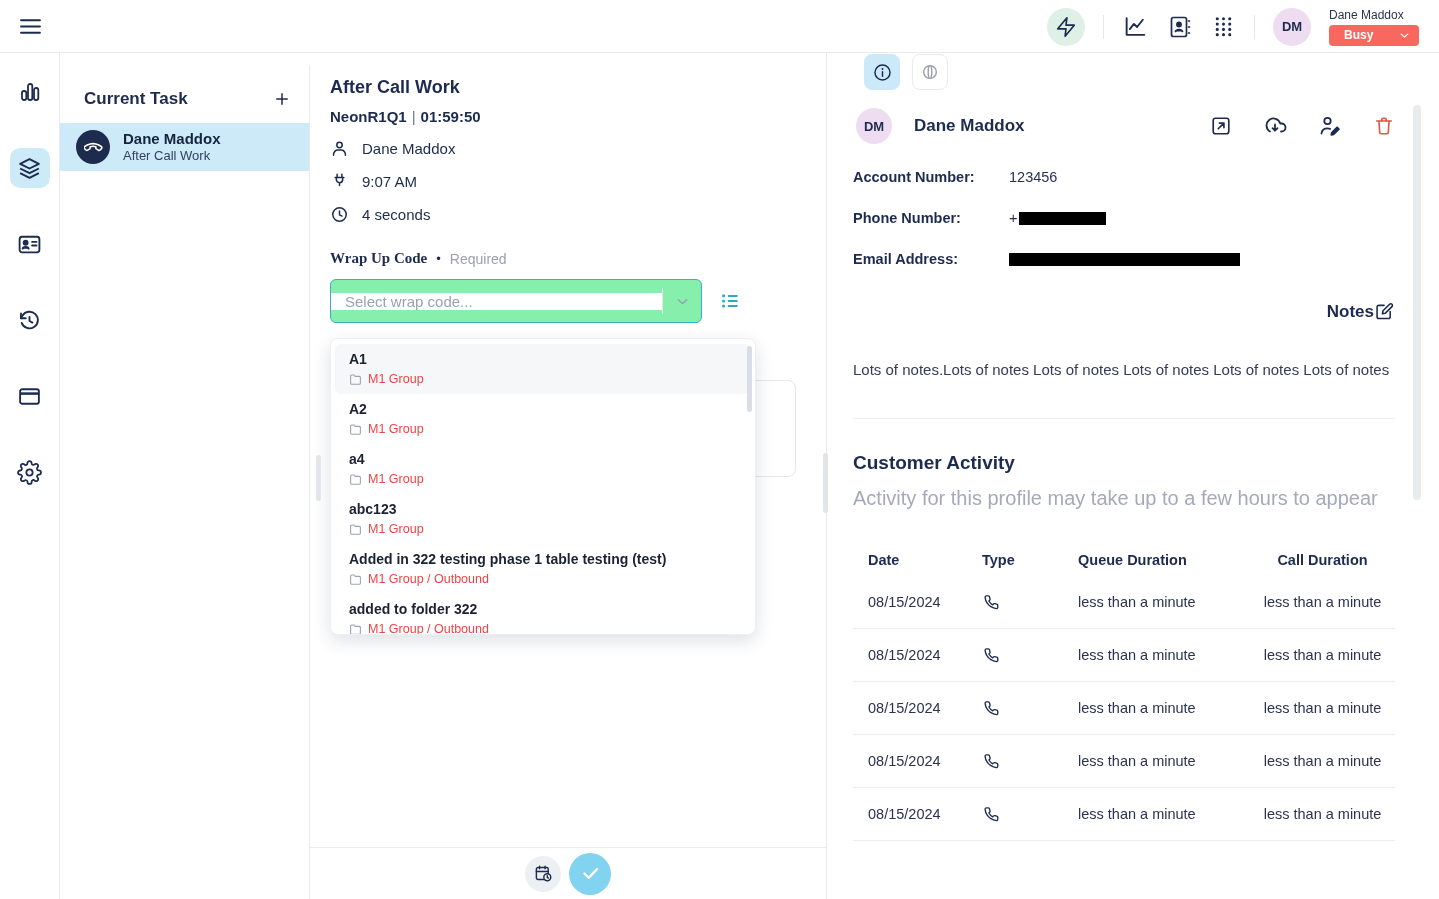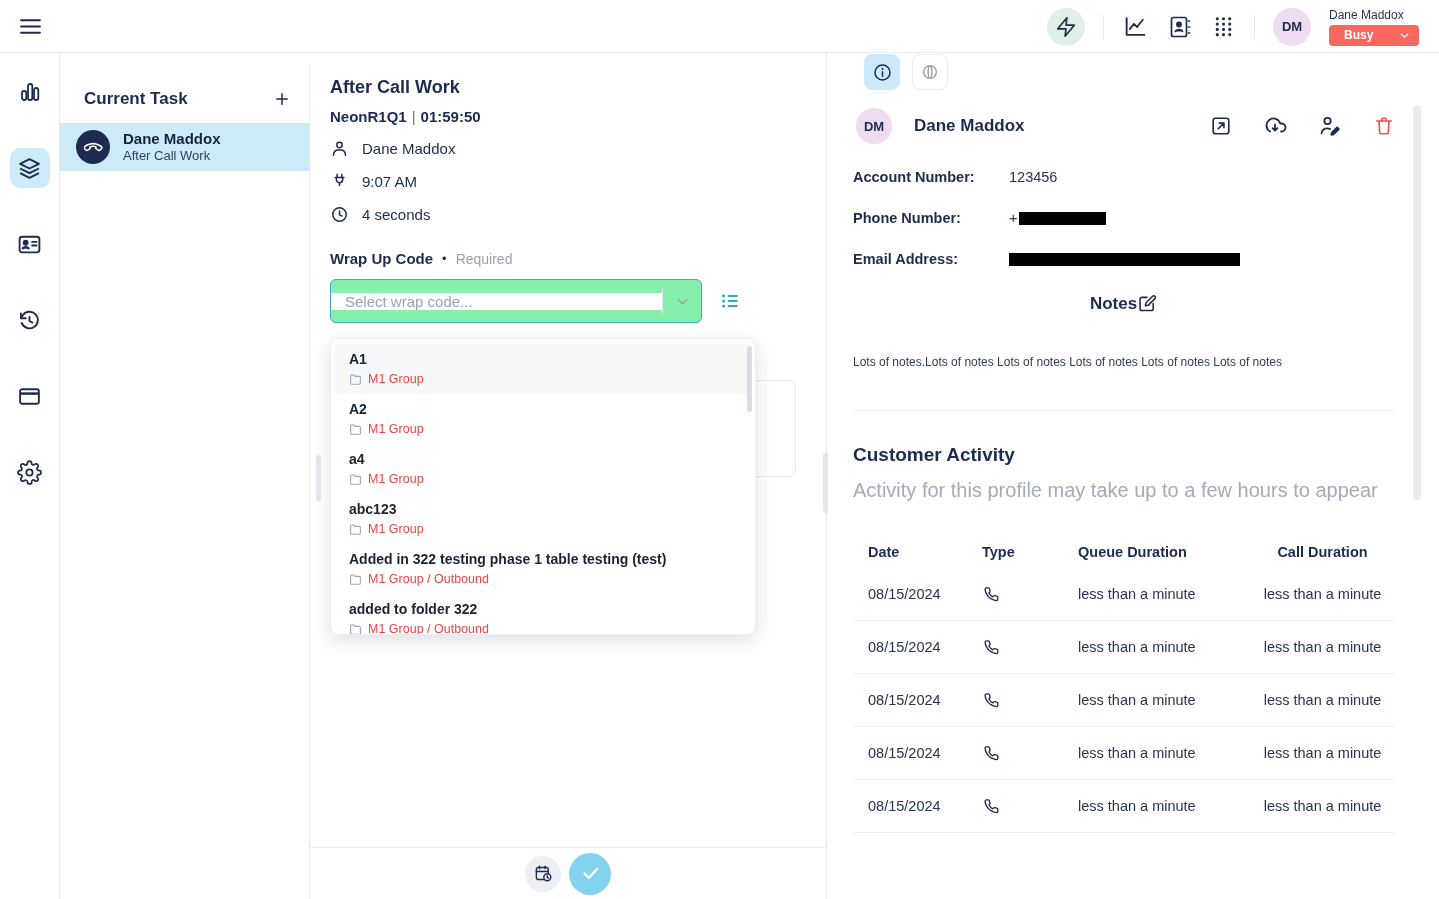--- a/index.html
+++ b/index.html
@@ -48,21 +48,21 @@
 
   
   .acw { position:absolute; left:310px; top:53px; width:517px; height:846px; background:#fff;
     border-right:1px solid #e8eaee; padding:24px 0 0 20px; }
   .acw-title { font-size:18px; font-weight:bold; color:#1d2b4f; }
   .acw-sub { margin-top:10px; font-size:15px; font-weight:bold; color:#1d2b4f; }
   .acw-sub .sep { font-weight:400; color:#6b7690; padding:0 5px; }
   .info-row { display:flex; align-items:center; gap:13px; margin-top:14px; font-size:15px; color:#1d2b4f; }
   .info-row:first-of-type { margin-top:26px; }
   .wrap-label-row { margin-top:26px; display:flex; align-items:center; gap:9px; }
-  .wrap-label { font-size:15px; font-weight:bold; color:#1d2b4f; }
+  .wrap-label { font-size:15px; font-weight:bold; color:#1d2b4f;font-family:Liberation Serif, serif; }
   .wrap-dot { font-size:13px; color:#1d2b4f; }
   .wrap-required { font-size:14px; color:#9aa1b3; }
   .select-row { margin-top:12px; display:flex; align-items:center; gap:12px; }
   .wrap-select { width:372px; height:44px; border:1px solid #3aafc6; border-radius:6px; background:#86efac;
     display:flex; align-items:center; overflow:hidden; }
   .wrap-select input { flex:1; border:none; outline:none; font-size:15px; padding:0 14px;
     color:#1d2b4f; font-family:"Liberation Sans", sans-serif; }
   .wrap-select input::placeholder { color:#9aa1b3; }
   .sel-div { width:1px; height:26px; background:#e4e7ec; }
   .sel-caret { width:38px; display:flex; align-items:center; justify-content:center; cursor:pointer; }
@@ -97,23 +97,23 @@
   .avatar.pr { width:36px; height:36px; font-size:13px; margin-left:3px; }
   .profile-name { margin-left:22px; font-size:17px; font-weight:bold; color:#1d2b4f; }
   .profile-actions { margin-left:auto; display:flex; align-items:center; gap:31px; }
   .pa-icon { cursor:pointer; }
   .field-row { display:flex; align-items:center; margin-top:25px; font-size:14.5px; }
   .field-label { width:156px; font-weight:bold; color:#1d2b4f; }
   .field-value { color:#253253; }
   .redact { display:inline-block; height:13px; background:#000; vertical-align:middle; }
   .redact.email { width:231px; }
   .redact.phone { width:87px; margin-left:2px; }
-  .notes-head { margin-top:26px; display:flex; align-items:center; justify-content:center; }
+  .notes-head { margin-top:34px; display:flex; align-items:center; justify-content:flex-end; }
   .notes-title { font-size:17px; font-weight:bold; color:#1d2b4f; }
-  .notes-text { margin-top:38px; font-size:12px; color:#303c59; line-height:20px; }
+  .notes-text { margin-top:38px; font-size:15px; color:#303c59; line-height:20px; }
   .notes-divider { margin-top:38px; height:1px; background:#eceef1; }
   .activity-title { margin-top:33px; font-size:19px; font-weight:bold; color:#1d2b4f; }
   .activity-sub { margin-top:13px; font-size:20px; color:#a3aab9; }
   .atable { margin-top:26px; }
   .arow { display:flex; align-items:center; height:53px; border-bottom:1px solid #edeff2;
     font-size:14.5px; color:#2a3350; padding-left:15px; }
   .arow.head { height:40px; border-bottom:none; font-weight:bold; color:#1d2b4f; align-items:flex-end; padding-bottom:8px; }
   .c-date { width:114px; }
   .c-type { width:96px; }
   .c-queue { width:172px; }

